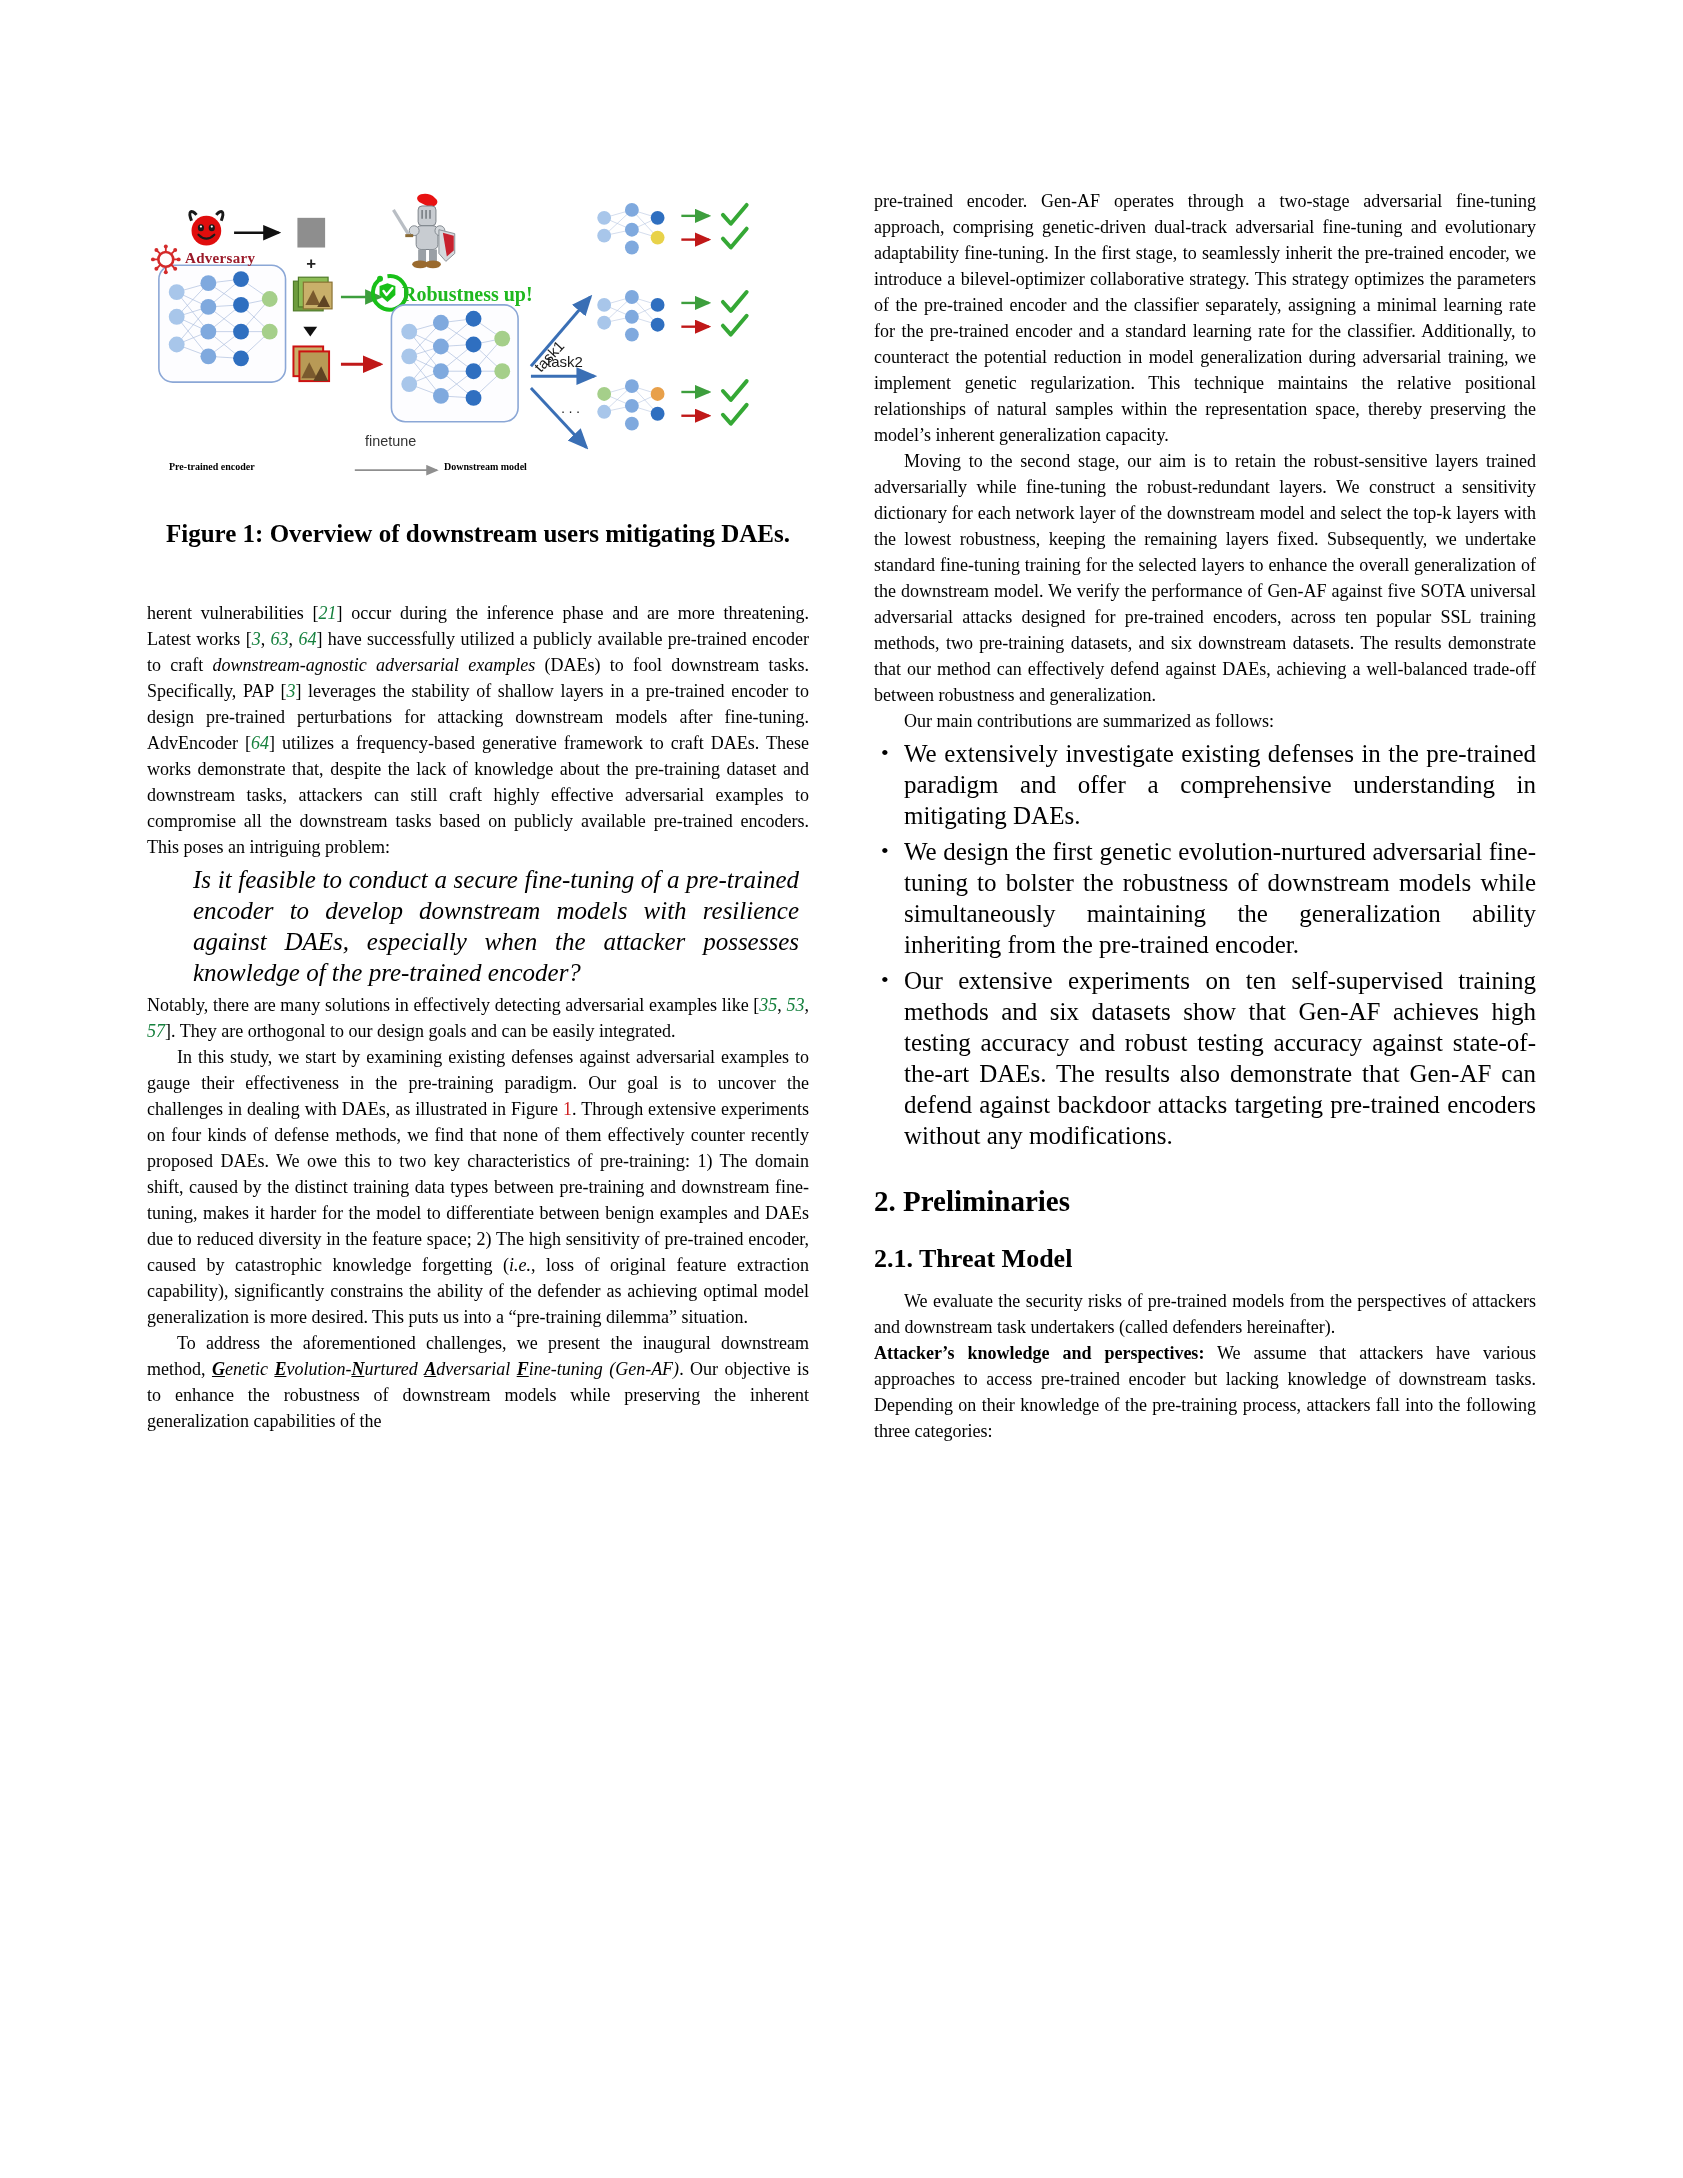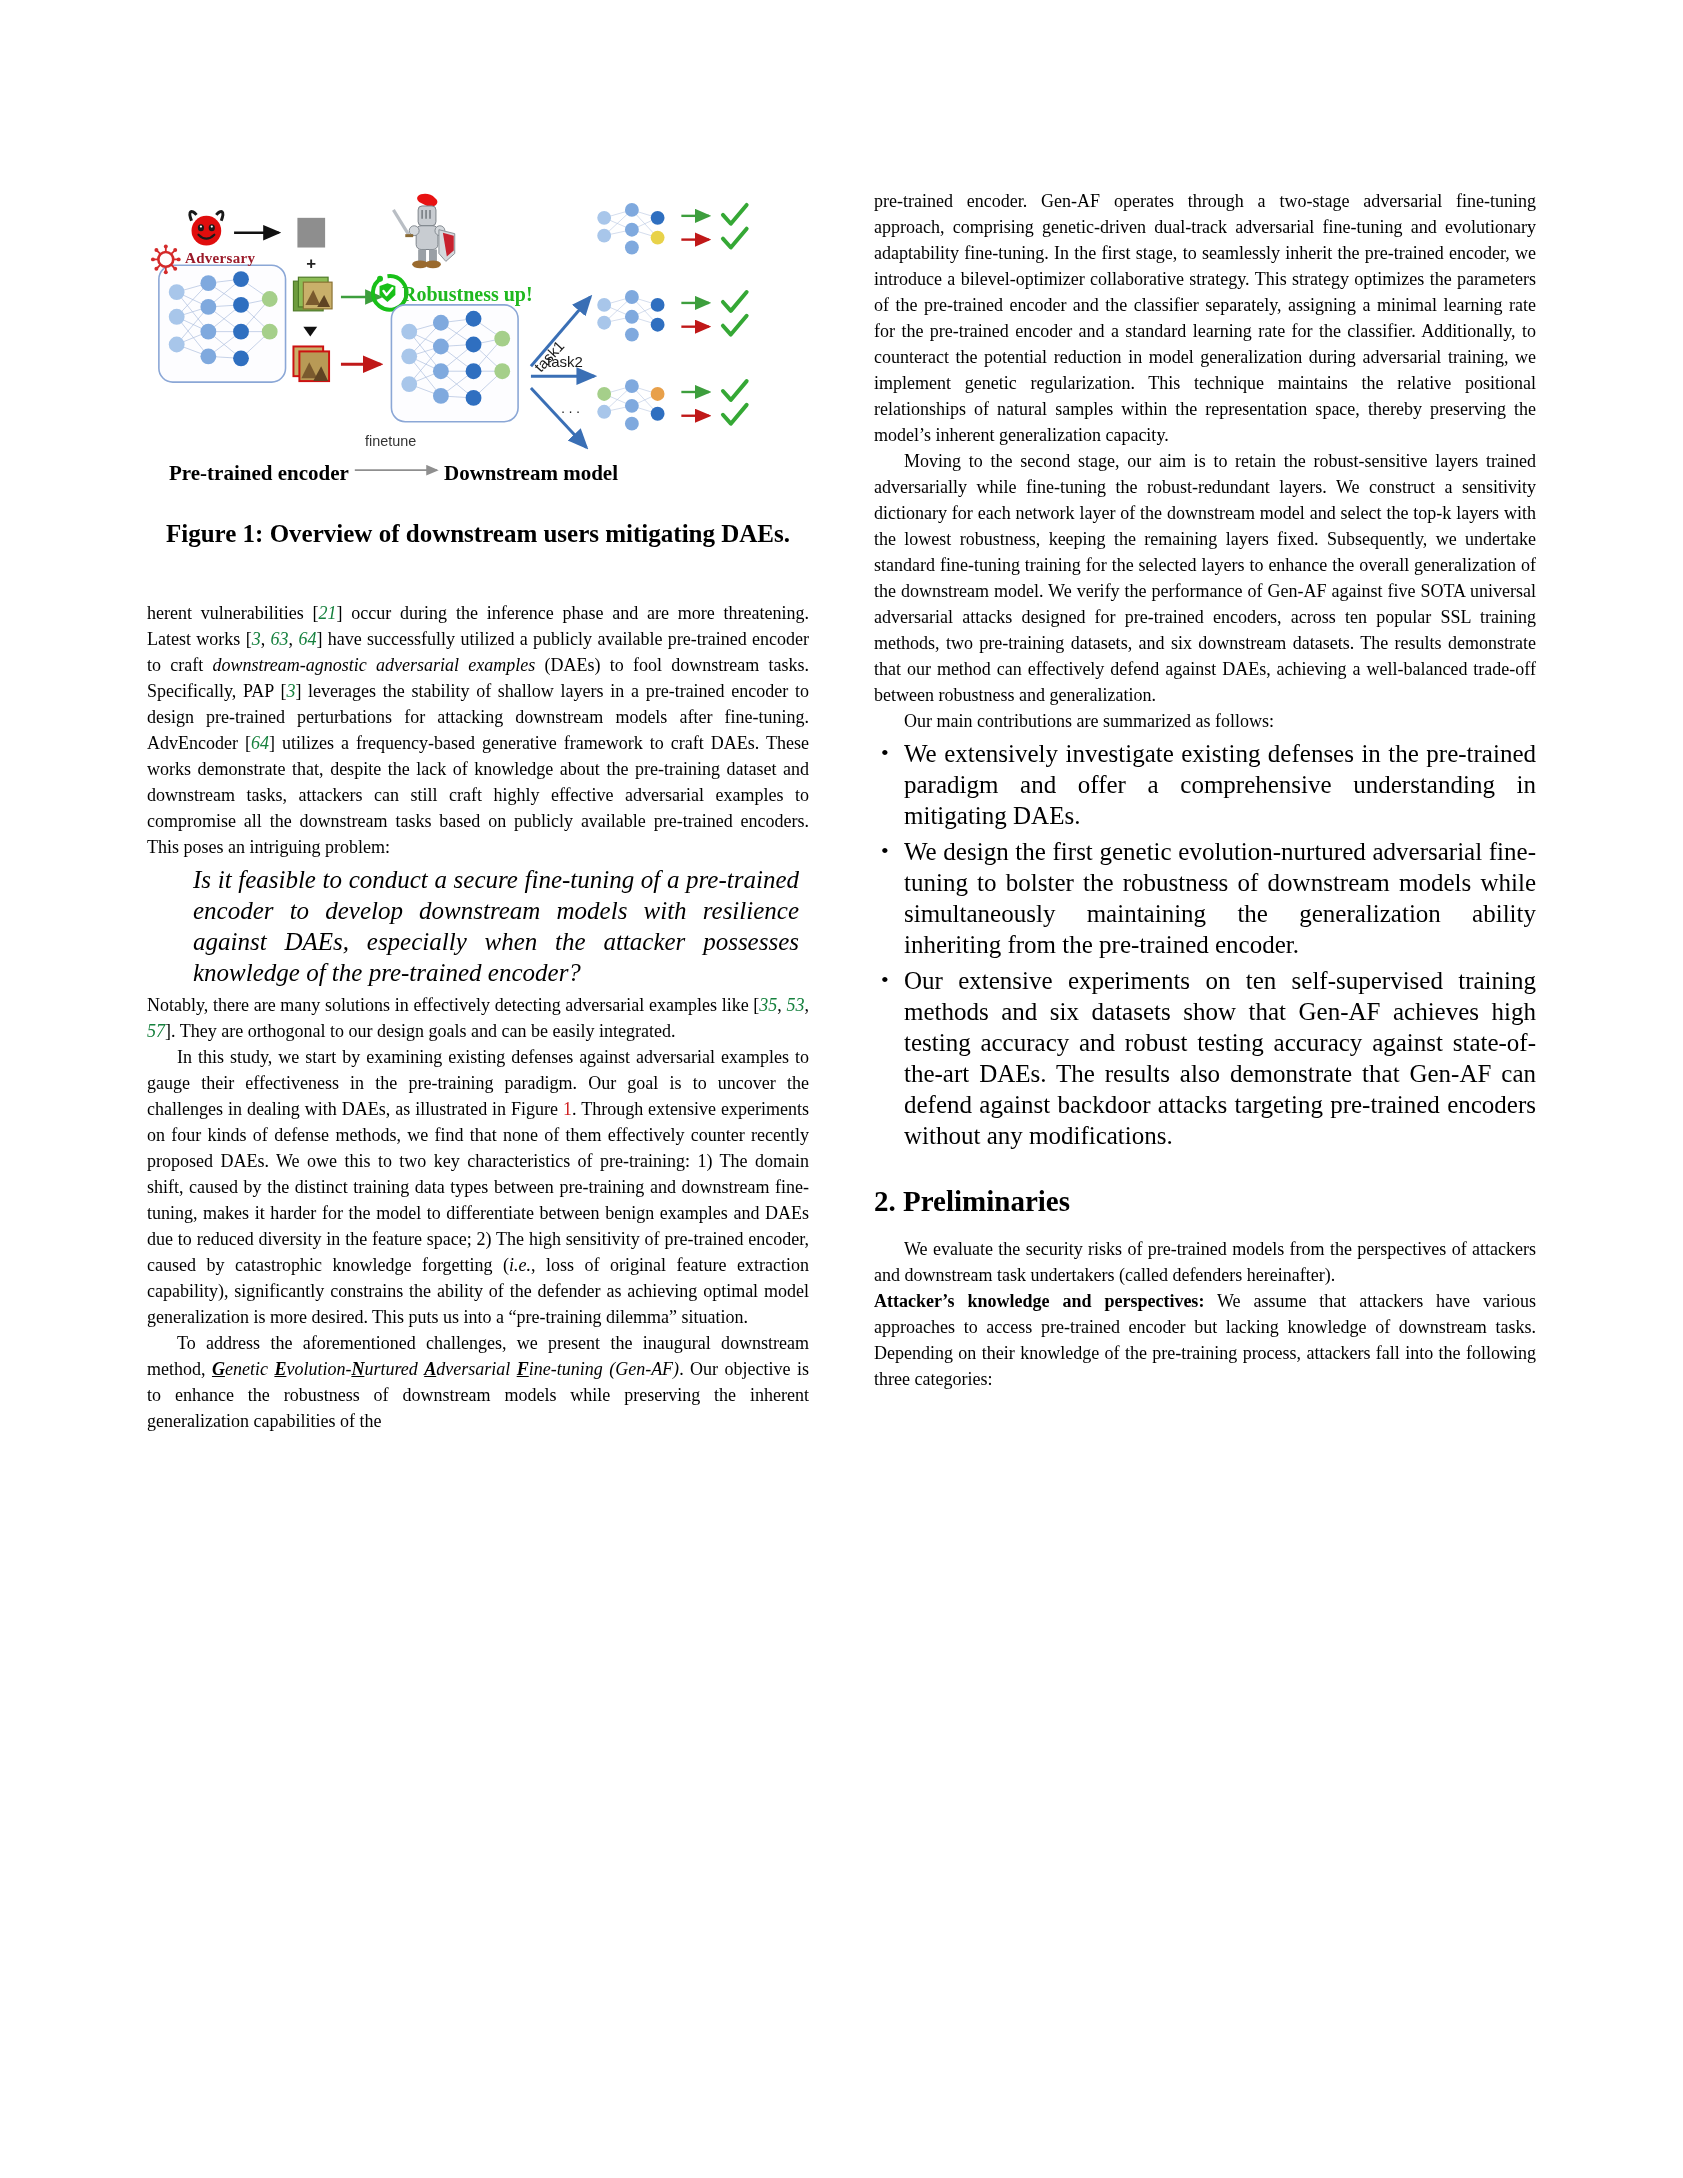--- a/index.html
+++ b/index.html
@@ -118,21 +118,21 @@
     color: #9b1b2a;
     font-size: 15px;
     letter-spacing: 0.3px;
   }
   .lbl-robust {
     color: #1fb81f;
     font-size: 20px;
   }
   .lbl-pretrained, .lbl-downstream {
     color: #000;
-    font-size: 21px;
+    font-size: 10px;
   }
   .lbl-finetune {
     font-family: "Liberation Sans", sans-serif;
     font-weight: normal;
     font-size: 14.4px;
     color: #333;
   }
   .lbl-task {
     font-family: "Liberation Sans", sans-serif;
     font-weight: normal;
@@ -458,20 +458,21 @@
       <p class="indent">Moving to the second stage, our aim is to retain the robust-sensitive layers trained adversarially while fine-tuning the robust-redundant layers. We construct a sensitivity dictionary for each network layer of the downstream model and select the top-k layers with the lowest robustness, keeping the remaining layers fixed. Subsequently, we undertake standard fine-tuning training for the selected layers to enhance the overall generalization of the downstream model. We verify the performance of Gen-AF against five SOTA universal adversarial attacks designed for pre-trained encoders, across ten popular SSL training methods, two pre-training datasets, and six downstream datasets. The results demonstrate that our method can effectively defend against DAEs, achieving a well-balanced trade-off between robustness and generalization.</p>
       <p class="indent">Our main contributions are summarized as follows:</p>
 
       <ul class="contrib">
         <li><span class="bullet">•</span><span>We extensively investigate existing defenses in the pre-trained paradigm and offer a comprehensive understanding in mitigating DAEs.</span></li>
         <li><span class="bullet">•</span><span>We design the first genetic evolution-nurtured adversarial fine-tuning to bolster the robustness of downstream models while simultaneously maintaining the generalization ability inheriting from the pre-trained encoder.</span></li>
         <li><span class="bullet">•</span><span>Our extensive experiments on ten self-supervised training methods and six datasets show that Gen-AF achieves high testing accuracy and robust testing accuracy against state-of-the-art DAEs. The results also demonstrate that Gen-AF can defend against backdoor attacks targeting pre-trained encoders without any modifications.</span></li>
       </ul>
 
       <h2 class="sec">2. Preliminaries</h2>
+      <h3 class="subsec">2.1. Threat Model</h3>
 
       <p class="indent">We evaluate the security risks of pre-trained models from the perspectives of attackers and downstream task undertakers (called defenders hereinafter).</p>
       <p><span class="bold">Attacker’s knowledge and perspectives:</span><span> We assume that attackers have various approaches to access pre-trained encoder but lacking knowledge of downstream tasks. Depending on their knowledge of the pre-training process, attackers fall into the following three categories:</span></p>
     </div>
 
   </div>
 </div>
 
 
 </body></html>

